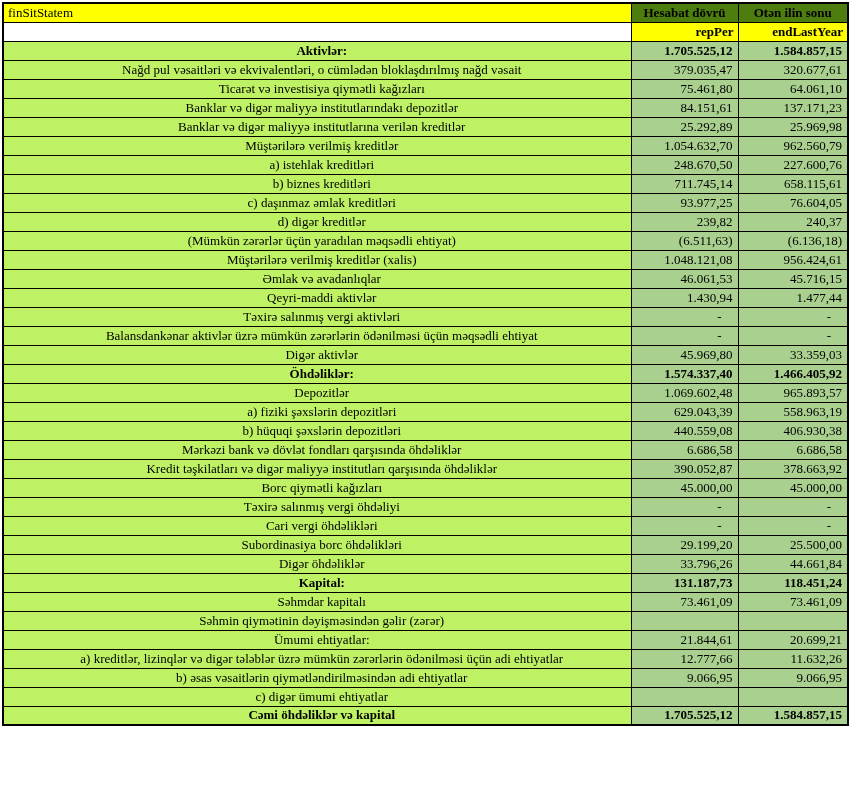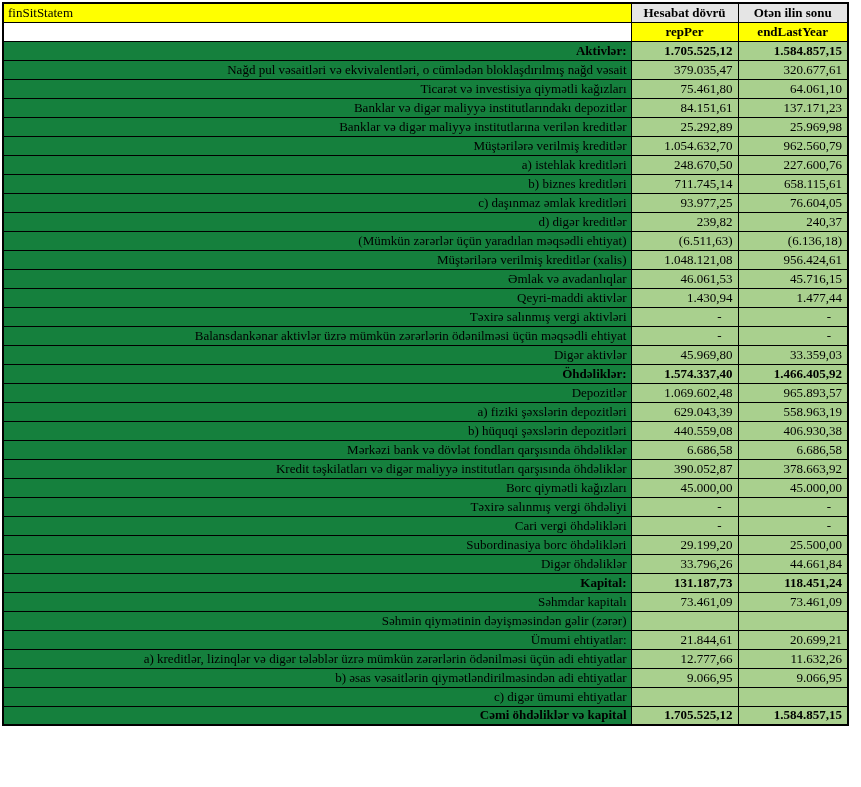--- a/index.html
+++ b/index.html
@@ -31,33 +31,33 @@
     overflow:hidden;
     white-space:nowrap;
     font-weight:normal;
     vertical-align:middle;
   }
   .title-cell{
     background:var(--header-yellow);
     text-align:left;
   }
   .col-header{
-    background:#e5e5e5;
+    background:#4d7c0f;
     text-align:center;
     font-weight:bold;
   }
   .code-cell{
     background:var(--header-yellow);
-    text-align:center;
+    text-align:right;
     font-weight:bold;
   }
   .empty-head{ background:#ffffff; }
   .label-cell{
-    text-align:right;
-    background:#15803d;
+    text-align:center;
+    background:#bef264;
     padding-left:13px;
   }
   .value-cell{
     text-align:right;
     background:var(--value-green);
     padding-right:5px;
   }
   .value-cell.dash{ padding-right:16px; }
   tr.bold td{ font-weight:bold; }
 </style>

